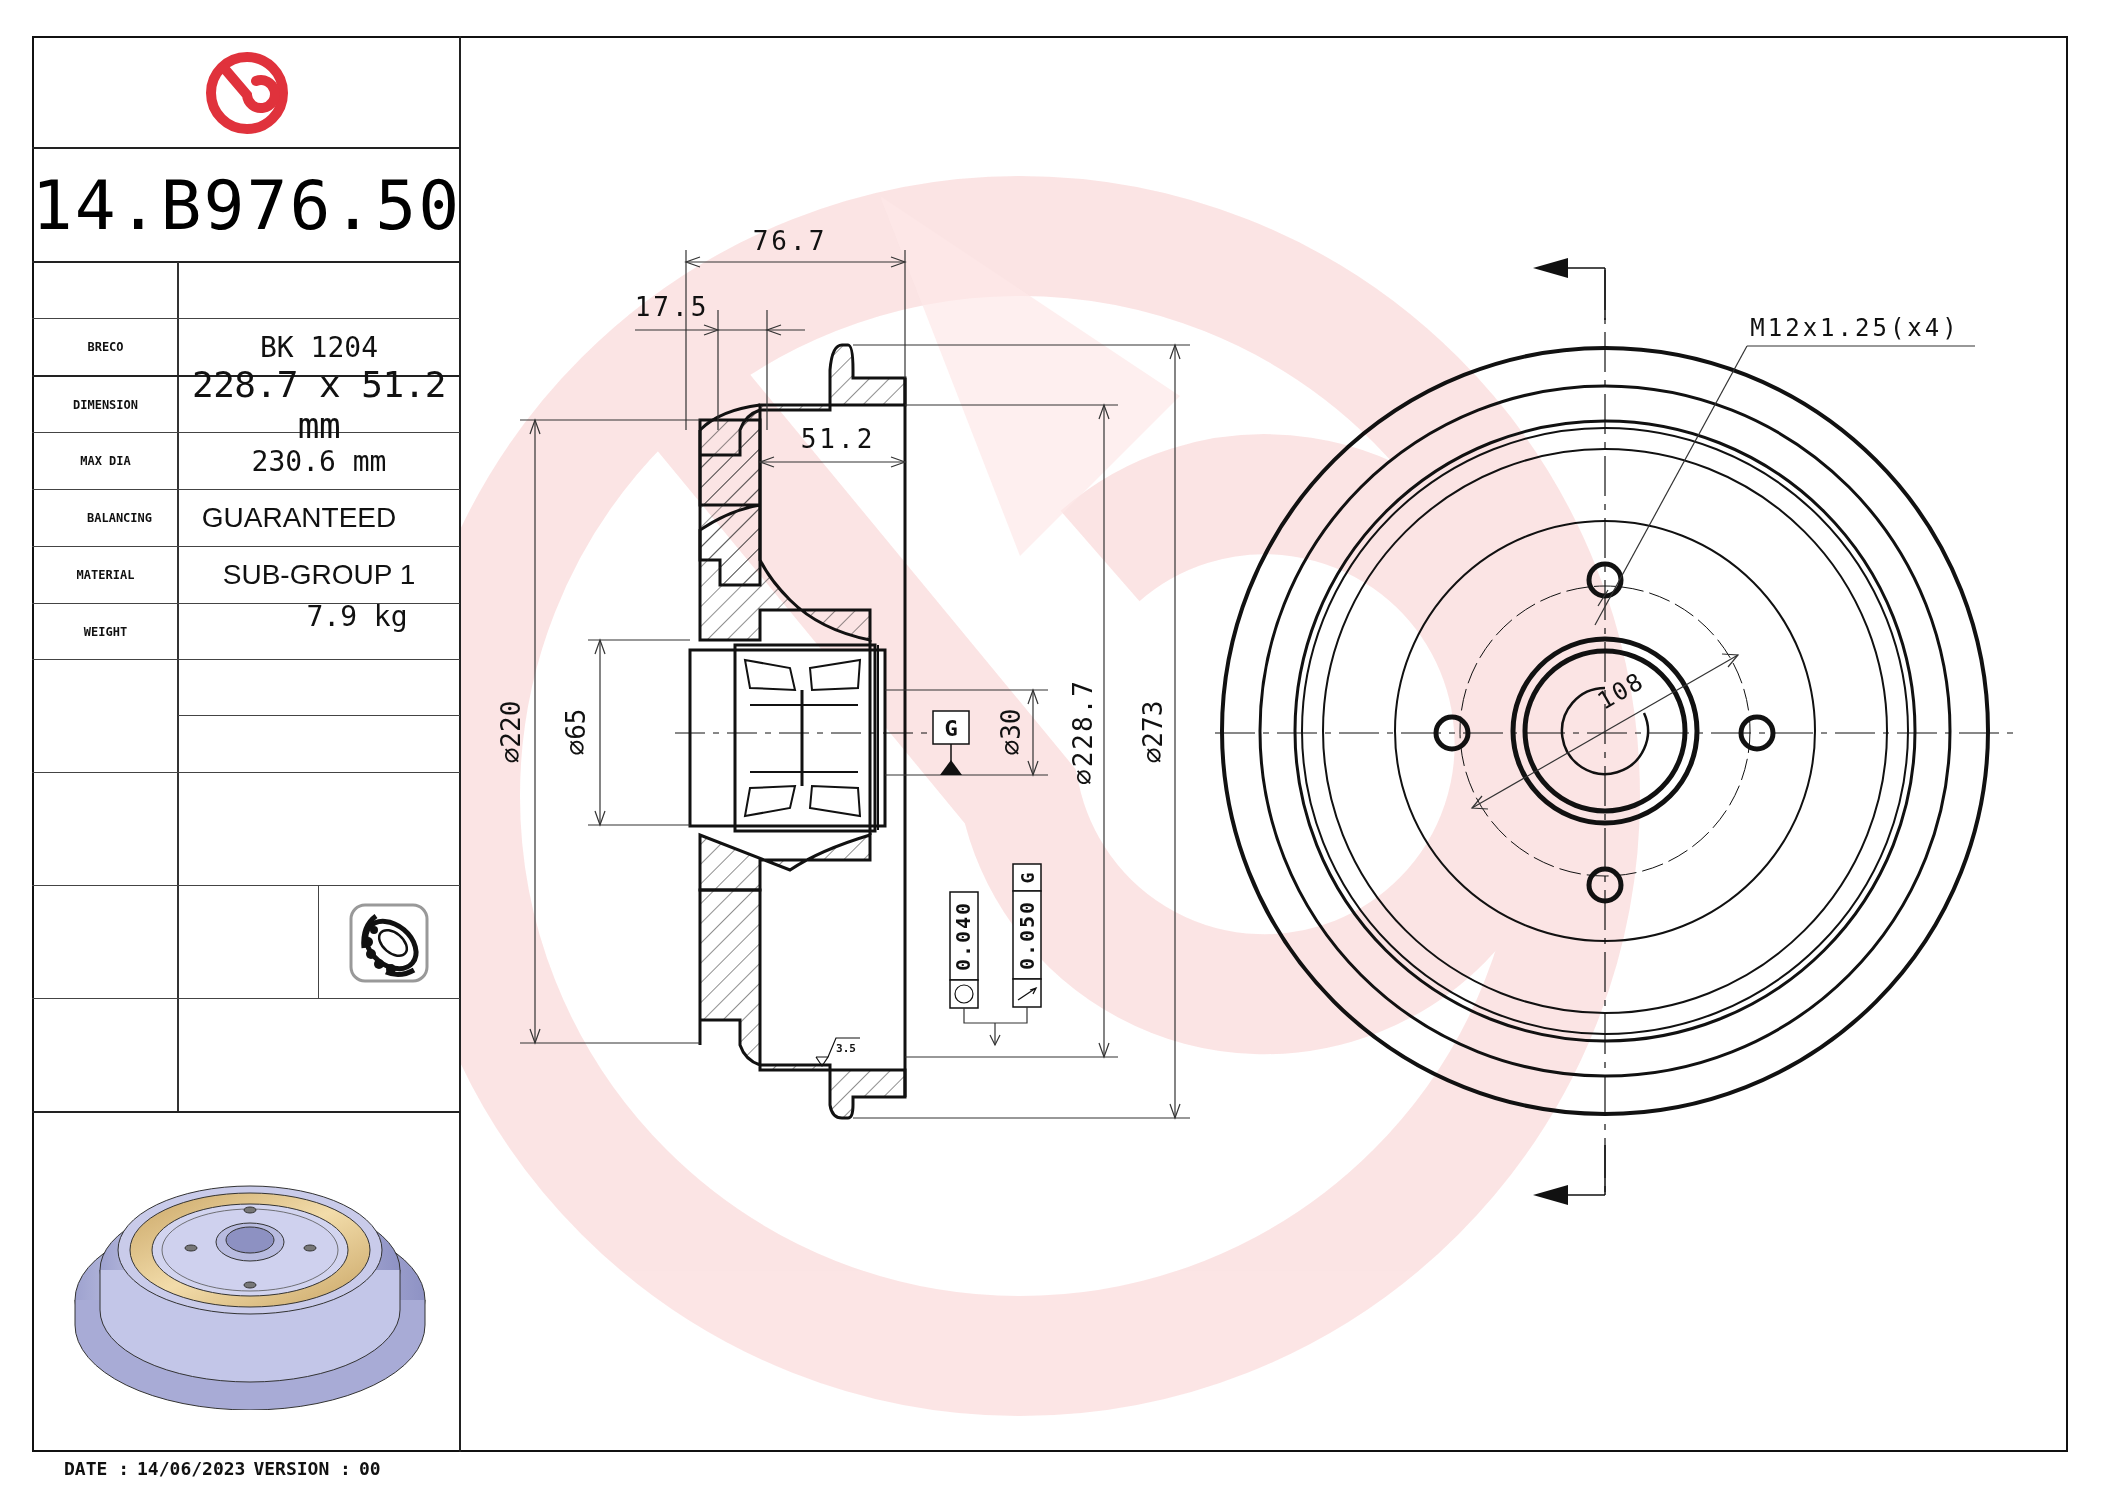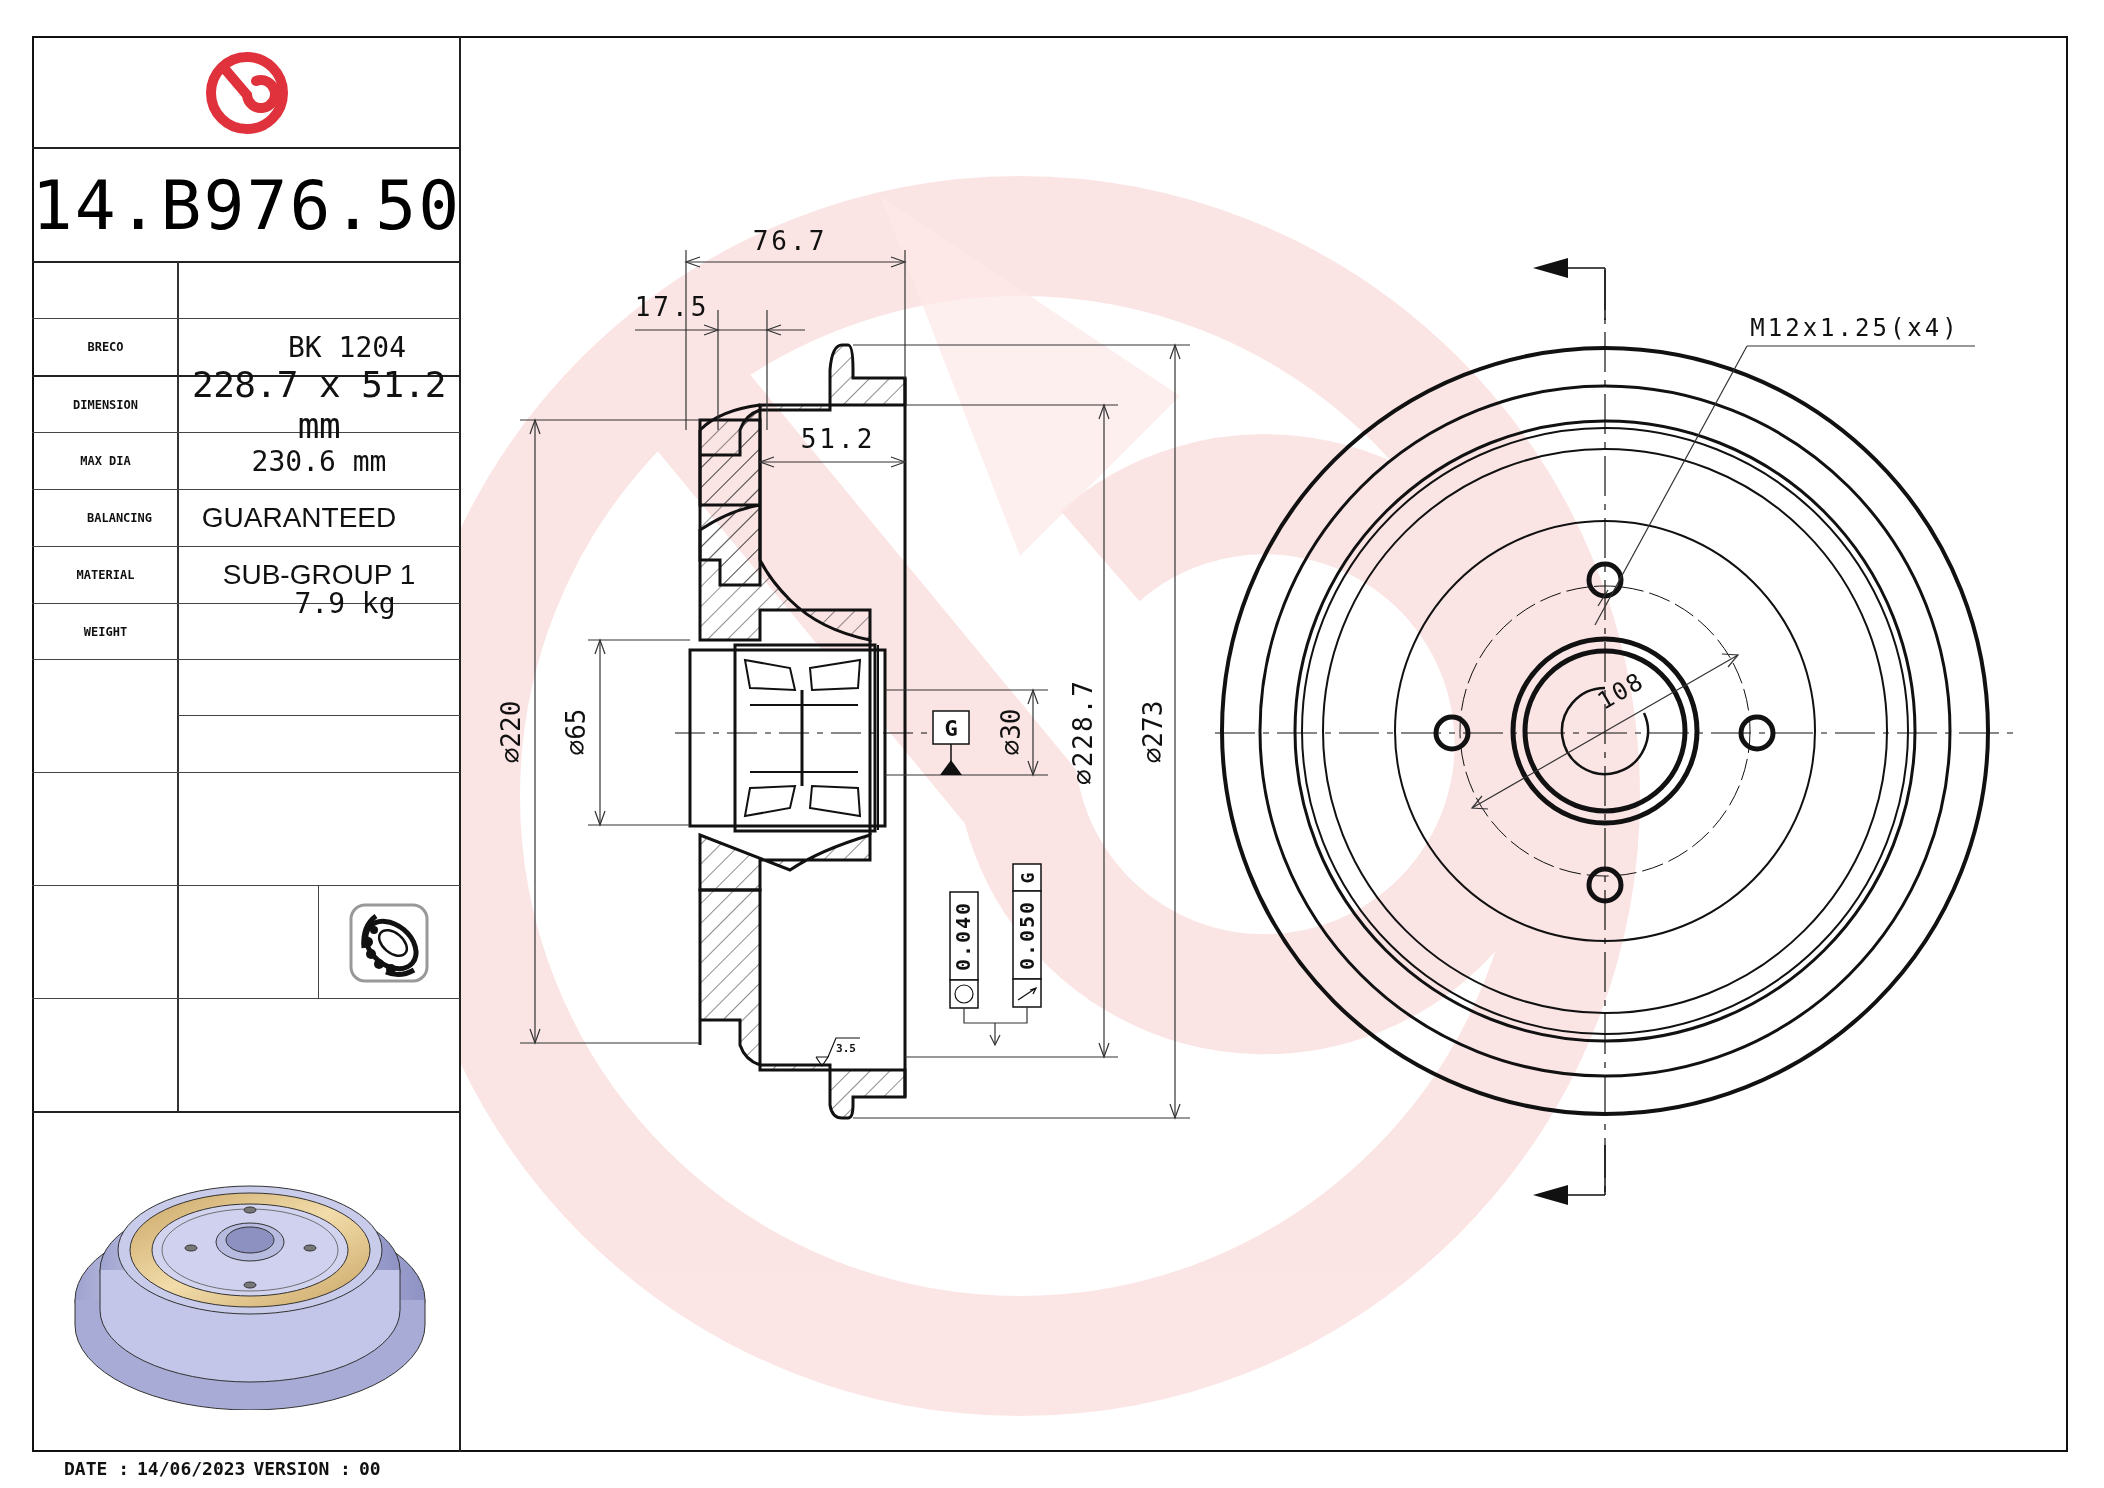--- a/index.html
+++ b/index.html
@@ -55,36 +55,36 @@
 <div class="hline" style="left:32px;top:772px;width:428px;height:1px;background:#444;"></div>
 <div class="hline" style="left:32px;top:885px;width:428px;height:1px;background:#444;"></div>
 <div class="hline" style="left:32px;top:998px;width:428px;height:1px;background:#444;"></div>
 <div class="hline" style="left:32px;top:1111px;width:428px;"></div>
 <div class="vline" style="left:318px;top:886px;height:112px;width:1px;background:#444;"></div>
 
 <div class="cell-label" style="left:34px;top:263px;width:143px;height:55px;"></div>
 <div class="cell-value" style="left:179px;top:263px;width:280px;height:55px;"></div>
 
 <div class="cell-label" style="left:34px;top:319px;width:143px;height:56px;">BRECO</div>
-<div class="cell-value" style="left:179px;top:319px;width:280px;height:56px;padding-left:28px;">BK 1204</div>
+<div class="cell-value" style="left:179px;top:319px;width:280px;height:56px;">BK 1204</div>
 
 <div class="cell-label" style="left:34px;top:377px;width:143px;height:55px;">DIMENSION</div>
 <div class="cell-value" style="left:179px;top:377px;width:280px;height:55px;font-size:36px;letter-spacing:-0.5px;">228.7 x 51.2 mm</div>
 
 <div class="cell-label" style="left:34px;top:433px;width:143px;height:56px;">MAX DIA</div>
 <div class="cell-value" style="left:179px;top:433px;width:280px;height:56px;">230.6 mm</div>
 
 <div class="cell-label" style="left:48px;top:490px;width:143px;height:56px;">BALANCING</div>
 <div class="cell-value" style="left:179px;top:490px;width:240px;height:56px;font-family:'Liberation Sans',sans-serif;">GUARANTEED</div>
 
 <div class="cell-label" style="left:34px;top:547px;width:143px;height:56px;">MATERIAL</div>
 <div class="cell-value" style="left:179px;top:547px;width:280px;height:56px;font-family:'Liberation Sans',sans-serif;">SUB-GROUP 1</div>
 
 <div class="cell-label" style="left:34px;top:604px;width:143px;height:55px;">WEIGHT</div>
-<div class="cell-value" style="left:179px;top:576px;width:332px;height:55px;">7.9 kg</div>
+<div class="cell-value" style="left:179px;top:589px;width:332px;height:55px;padding-left:12px;">7.9 kg</div>
 
 <svg class="abs" style="left:348px;top:902px;" width="82" height="82" viewBox="0 0 82 82">
   <rect x="3" y="3" width="76" height="76" rx="14" fill="#fff" stroke="#999" stroke-width="3"></rect>
   <ellipse cx="43" cy="43" rx="28" ry="20" transform="rotate(40 43 43)" fill="none" stroke="#111" stroke-width="5"></ellipse>
   <ellipse cx="45" cy="41" rx="16" ry="10" transform="rotate(40 45 41)" fill="none" stroke="#111" stroke-width="2.5"></ellipse>
   <g fill="#111">
     <circle cx="20" cy="40" r="5"></circle>
       <circle cx="23" cy="52" r="5"></circle>
       <circle cx="31" cy="62" r="5"></circle>
       <circle cx="43" cy="67" r="5"></circle>

